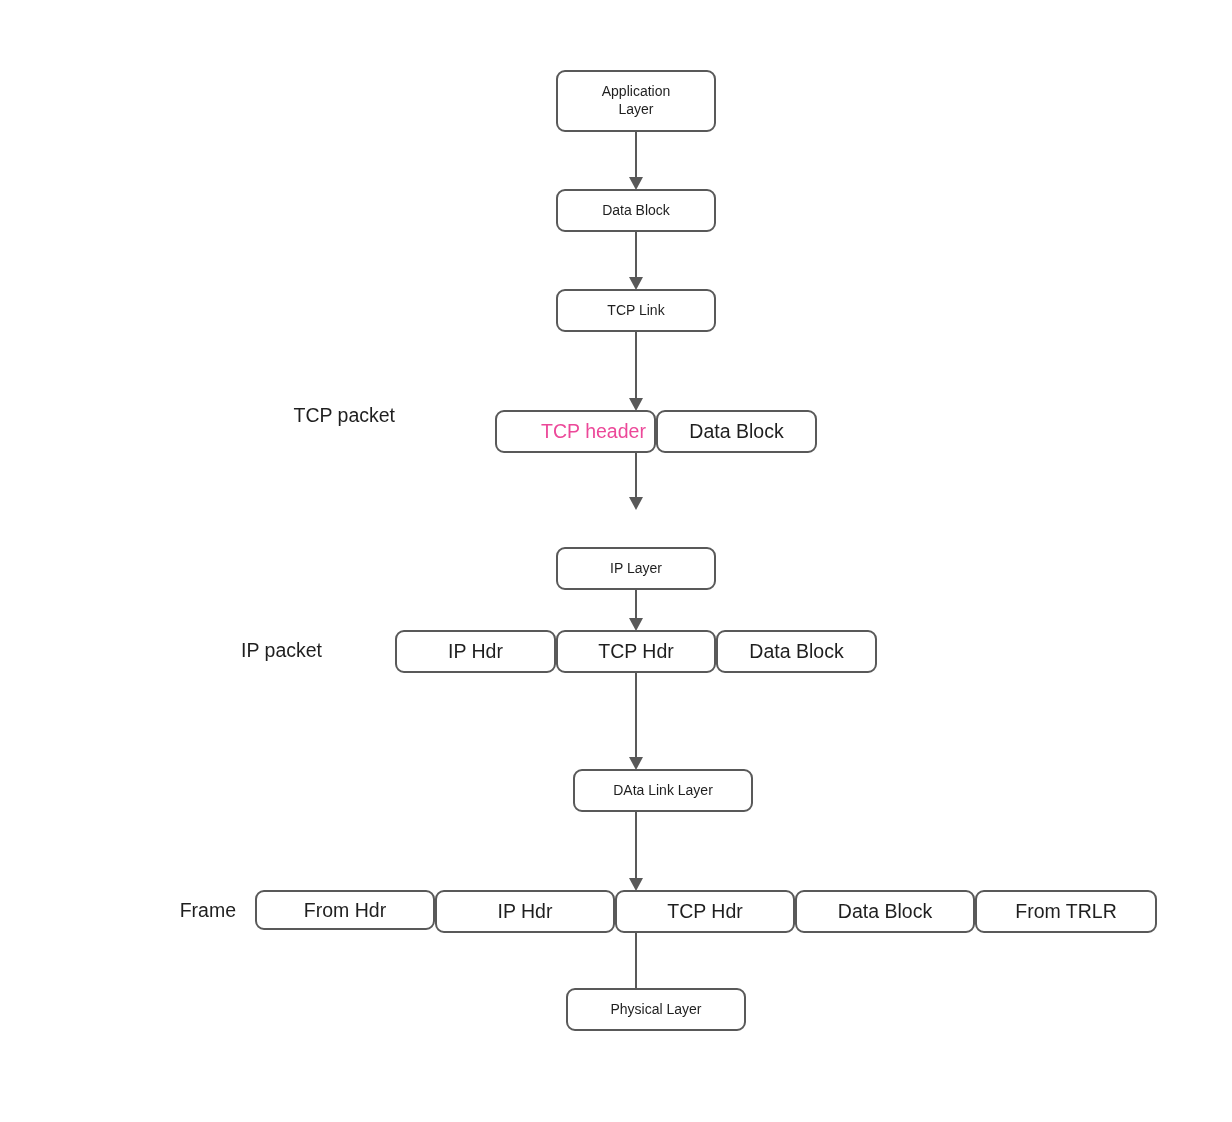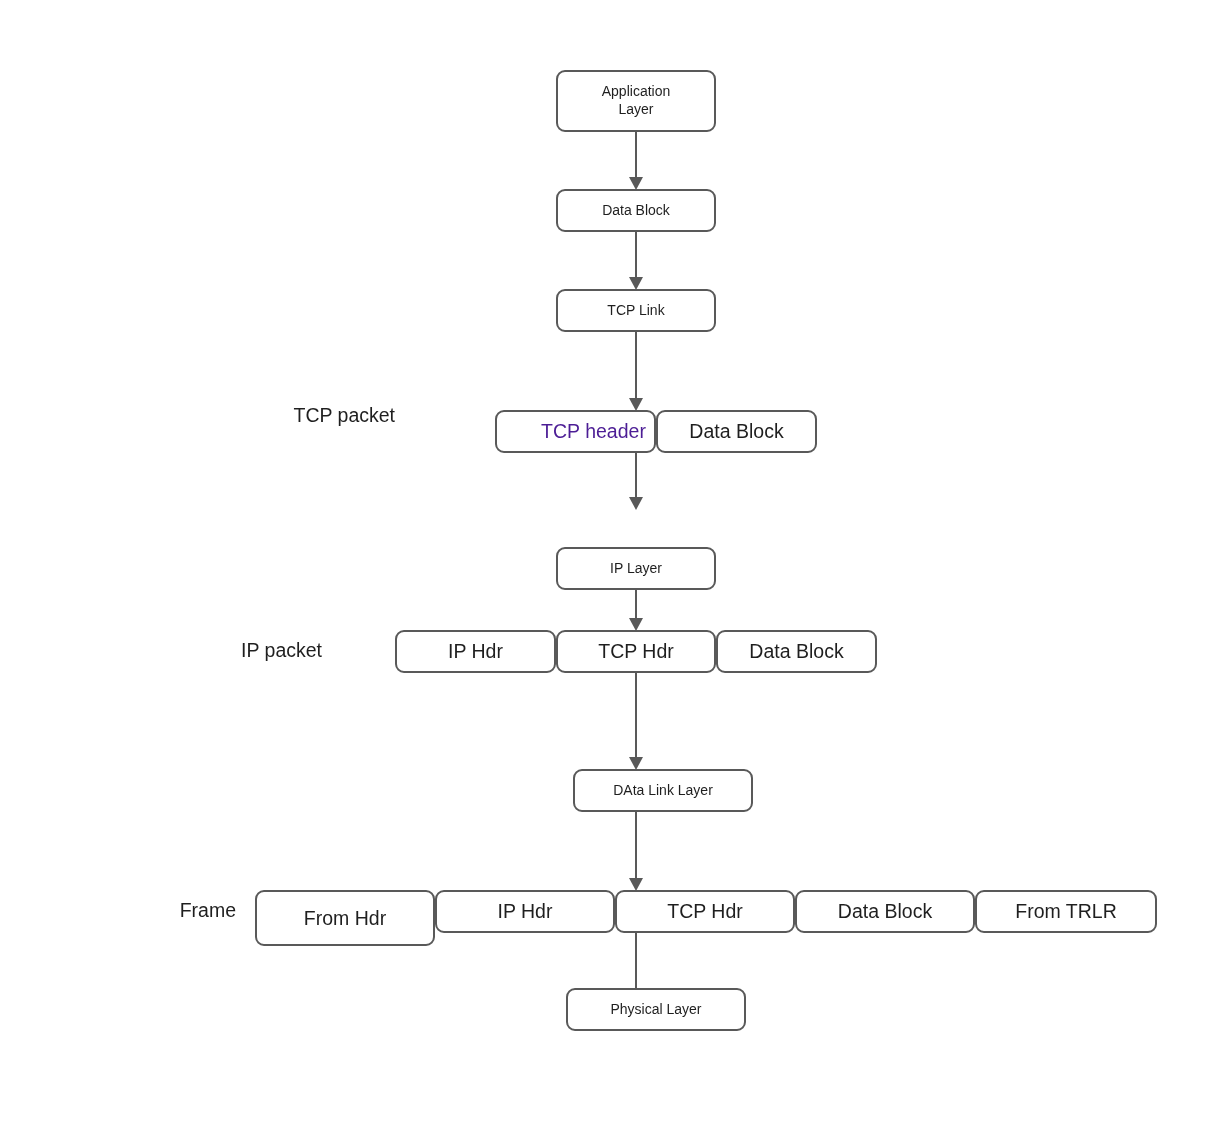--- a/index.html
+++ b/index.html
@@ -126,25 +126,25 @@
       <div class="head" style="top: 64px; border-top-color: rgb(89, 89, 89);"></div>
     </div>
     <div class="node" style="left: 556px; top: 70px; width: 160px; height: 62px; border-color: rgb(89, 89, 89); color: rgb(31, 31, 31);">Application
 Layer</div>
     <div class="node" style="left: 556px; top: 189px; width: 160px; height: 43px; border-color: rgb(89, 89, 89); color: rgb(31, 31, 31);">Data Block</div>
     <div class="node" style="left: 556px; top: 289px; width: 160px; height: 43px; border-color: rgb(89, 89, 89); color: rgb(31, 31, 31);">TCP Link</div>
     <div class="node" style="left: 556px; top: 509px; width: 160px; height: 43px; border-color: rgb(89, 89, 89); color: rgb(31, 31, 31); margin-top: 38px;">IP Layer</div>
     <div class="node" style="left: 536px; top: 769px; width: 180px; height: 43px; border-color: rgb(89, 89, 89); color: rgb(31, 31, 31); margin-left: 37px;">DAta Link Layer</div>
     <div class="node" style="left: 566px; top: 988px; width: 180px; height: 43px; border-color: rgb(89, 89, 89); color: rgb(31, 31, 31);">Physical Layer</div>
     <div class="side-label right-aligned" style="left: 275px; top: 404px; width: 120px; color: rgb(31, 31, 31);">TCP packet</div>
-    <div class="seg" style="left: 495px; top: 410px; width: 161px; height: 43px; border-color: rgb(89, 89, 89); color: #4c1d95; padding-left: 36px;">TCP header</div>
+    <div class="seg" style="left: 495px; top: 410px; width: 161px; height: 43px; border-color: rgb(89, 89, 89); color: #ec4899; padding-left: 36px;">TCP header</div>
     <div class="seg" style="left: 656px; top: 410px; width: 161px; height: 43px; border-color: rgb(89, 89, 89); color: rgb(31, 31, 31);">Data Block</div>
     <div class="side-label right-aligned" style="left: 232px; top: 639px; width: 90px; color: rgb(31, 31, 31);">IP packet</div>
     <div class="seg" style="left: 395px; top: 630px; width: 161px; height: 43px; border-color: rgb(89, 89, 89); color: rgb(31, 31, 31);">IP Hdr</div>
     <div class="seg" style="left: 556px; top: 630px; width: 160px; height: 43px; border-color: rgb(89, 89, 89); color: rgb(31, 31, 31);">TCP Hdr</div>
     <div class="seg" style="left: 716px; top: 630px; width: 161px; height: 43px; border-color: rgb(89, 89, 89); color: rgb(31, 31, 31);">Data Block</div>
     <div class="side-label right-aligned" style="left: 166px; top: 899px; width: 70px; color: rgb(31, 31, 31);">Frame</div>
-    <div class="seg" style="left: 255px; top: 890px; width: 180px; height: 56px; border-color: rgb(89, 89, 89); color: rgb(31, 31, 31);">From Hdr</div>
+    <div class="seg" style="left: 255px; top: 890px; width: 180px; height: 40px; border-color: rgb(89, 89, 89); color: rgb(31, 31, 31);">From Hdr</div>
     <div class="seg" style="left: 435px; top: 890px; width: 180px; height: 43px; border-color: rgb(89, 89, 89); color: rgb(31, 31, 31);">IP Hdr</div>
     <div class="seg" style="left: 615px; top: 890px; width: 180px; height: 43px; border-color: rgb(89, 89, 89); color: rgb(31, 31, 31);">TCP Hdr</div>
     <div class="seg" style="left: 795px; top: 890px; width: 180px; height: 43px; border-color: rgb(89, 89, 89); color: rgb(31, 31, 31);">Data Block</div>
     <div class="seg" style="left: 975px; top: 890px; width: 182px; height: 43px; border-color: rgb(89, 89, 89); color: rgb(31, 31, 31);">From TRLR</div>
   </div>
 
 </body></html>

